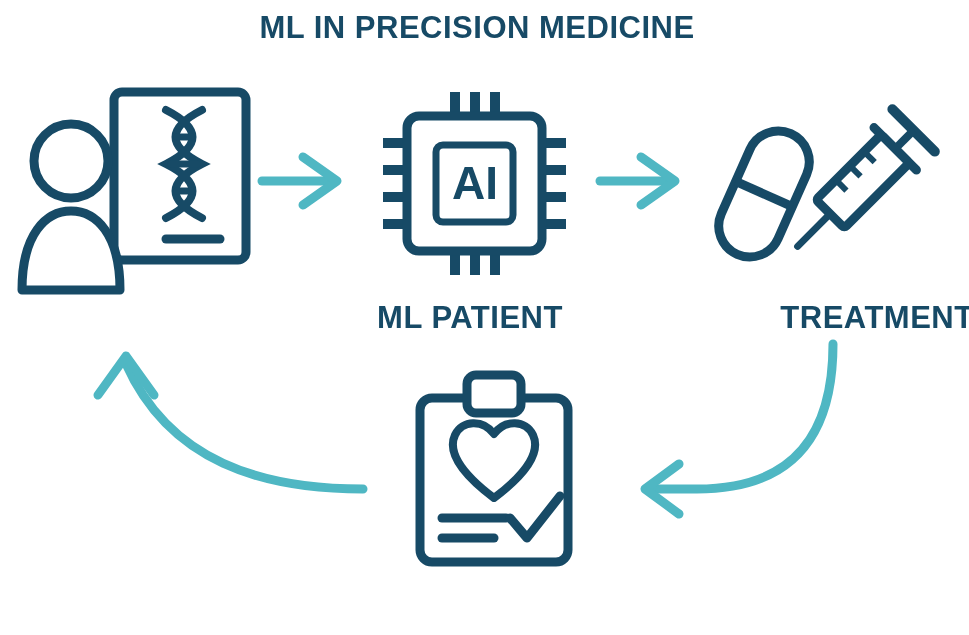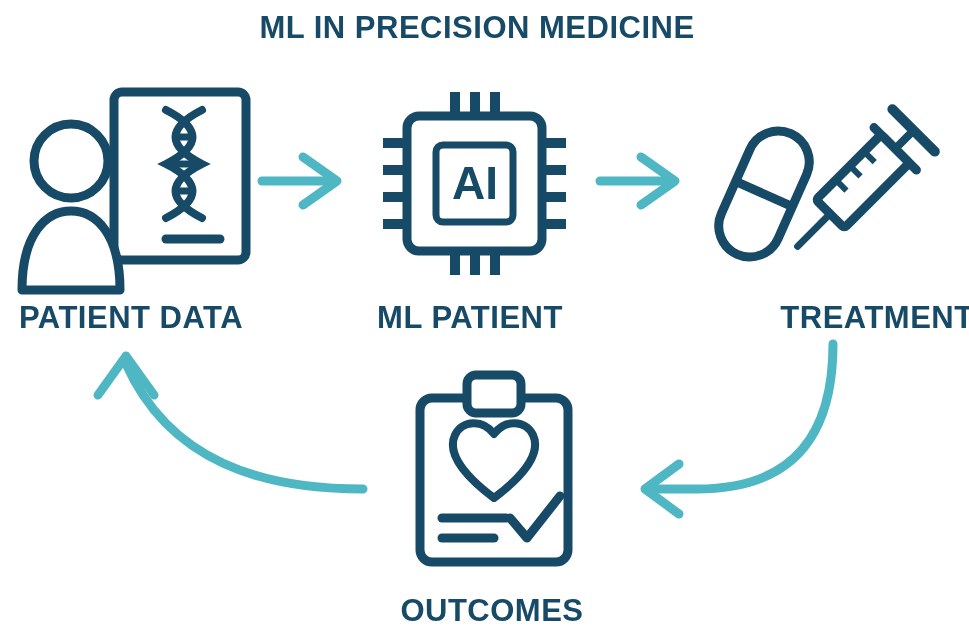--- a/index.html
+++ b/index.html
@@ -61,21 +61,20 @@
       <path d="M157 80 L183 80" class="nv fn" stroke-width="7" stroke-linecap="round"></path>
       <path d="M163 53 L177 53" class="nv fn" stroke-width="7" stroke-linecap="round"></path>
       <path d="M163 107 L177 107" class="nv fn" stroke-width="7" stroke-linecap="round"></path>
       <path d="M152 155 L206 155" class="nv fn" stroke-width="9" stroke-linecap="round"></path>
     </g>
     <g>
       <circle cx="57" cy="77" r="37" class="nv fw" stroke-width="9"></circle>
       <path d="M8 206 C8 150 32 127 57 127 C82 127 106 150 106 206 Z" class="nv fw" stroke-width="9" stroke-linejoin="round"></path>
     </g>
   </svg>
-  <div class="node-label" style="left:131px; top:300px;">PATIENT DATA</div>
 
   <svg class="icon" style="left:377px; top:86px;" width="195" height="195" viewBox="0 0 195 195">
     <g class="nv" stroke-width="10">
       <path d="M78 6 V28"></path>
         <path d="M98 6 V28"></path>
         <path d="M118 6 V28"></path>
       <path d="M78 167 V189"></path>
         <path d="M98 167 V189"></path>
         <path d="M118 167 V189"></path>
       <path d="M6 57 H28"></path>
@@ -112,21 +111,20 @@
   <div class="node-label" style="left:833px; top:300px;margin-left:44px;">TREATMENT</div>
 
   <svg class="icon" style="left:394px; top:368px;" width="200" height="205" viewBox="0 0 200 205">
     <rect x="26" y="30" width="148" height="164" rx="12" class="nv fw" stroke-width="9"></rect>
     <rect x="73" y="7" width="54" height="38" rx="9" class="nv fw" stroke-width="9"></rect>
     <path d="M100 130 C64 103 54 82 61 67 C68 52 89 51 100 66 C111 51 132 52 139 67 C146 82 136 103 100 130 Z" class="nv fn" stroke-width="8" stroke-linejoin="round"></path>
     <path d="M48 150 H112" class="nv fn" stroke-width="9" stroke-linecap="round"></path>
     <path d="M48 170 H100" class="nv fn" stroke-width="9" stroke-linecap="round"></path>
     <path d="M116 150 L133 170 L166 128" class="nv fn" stroke-width="9" stroke-linecap="round" stroke-linejoin="round"></path>
   </svg>
-  <div class="node-label" style="left:492px; top:593px;">OUTCOMES</div>
 
   <svg class="arrows" width="969" height="635" viewBox="0 0 969 635">
     <g class="tl" stroke-width="9" stroke-linecap="round" stroke-linejoin="round">
       <g>
         <path d="M262 181 H331"></path>
         <path d="M303 157 L337 181 L303 205"></path>
       </g>
       <g>
         <path d="M600 181 H669"></path>
         <path d="M641 157 L675 181 L641 205"></path>

